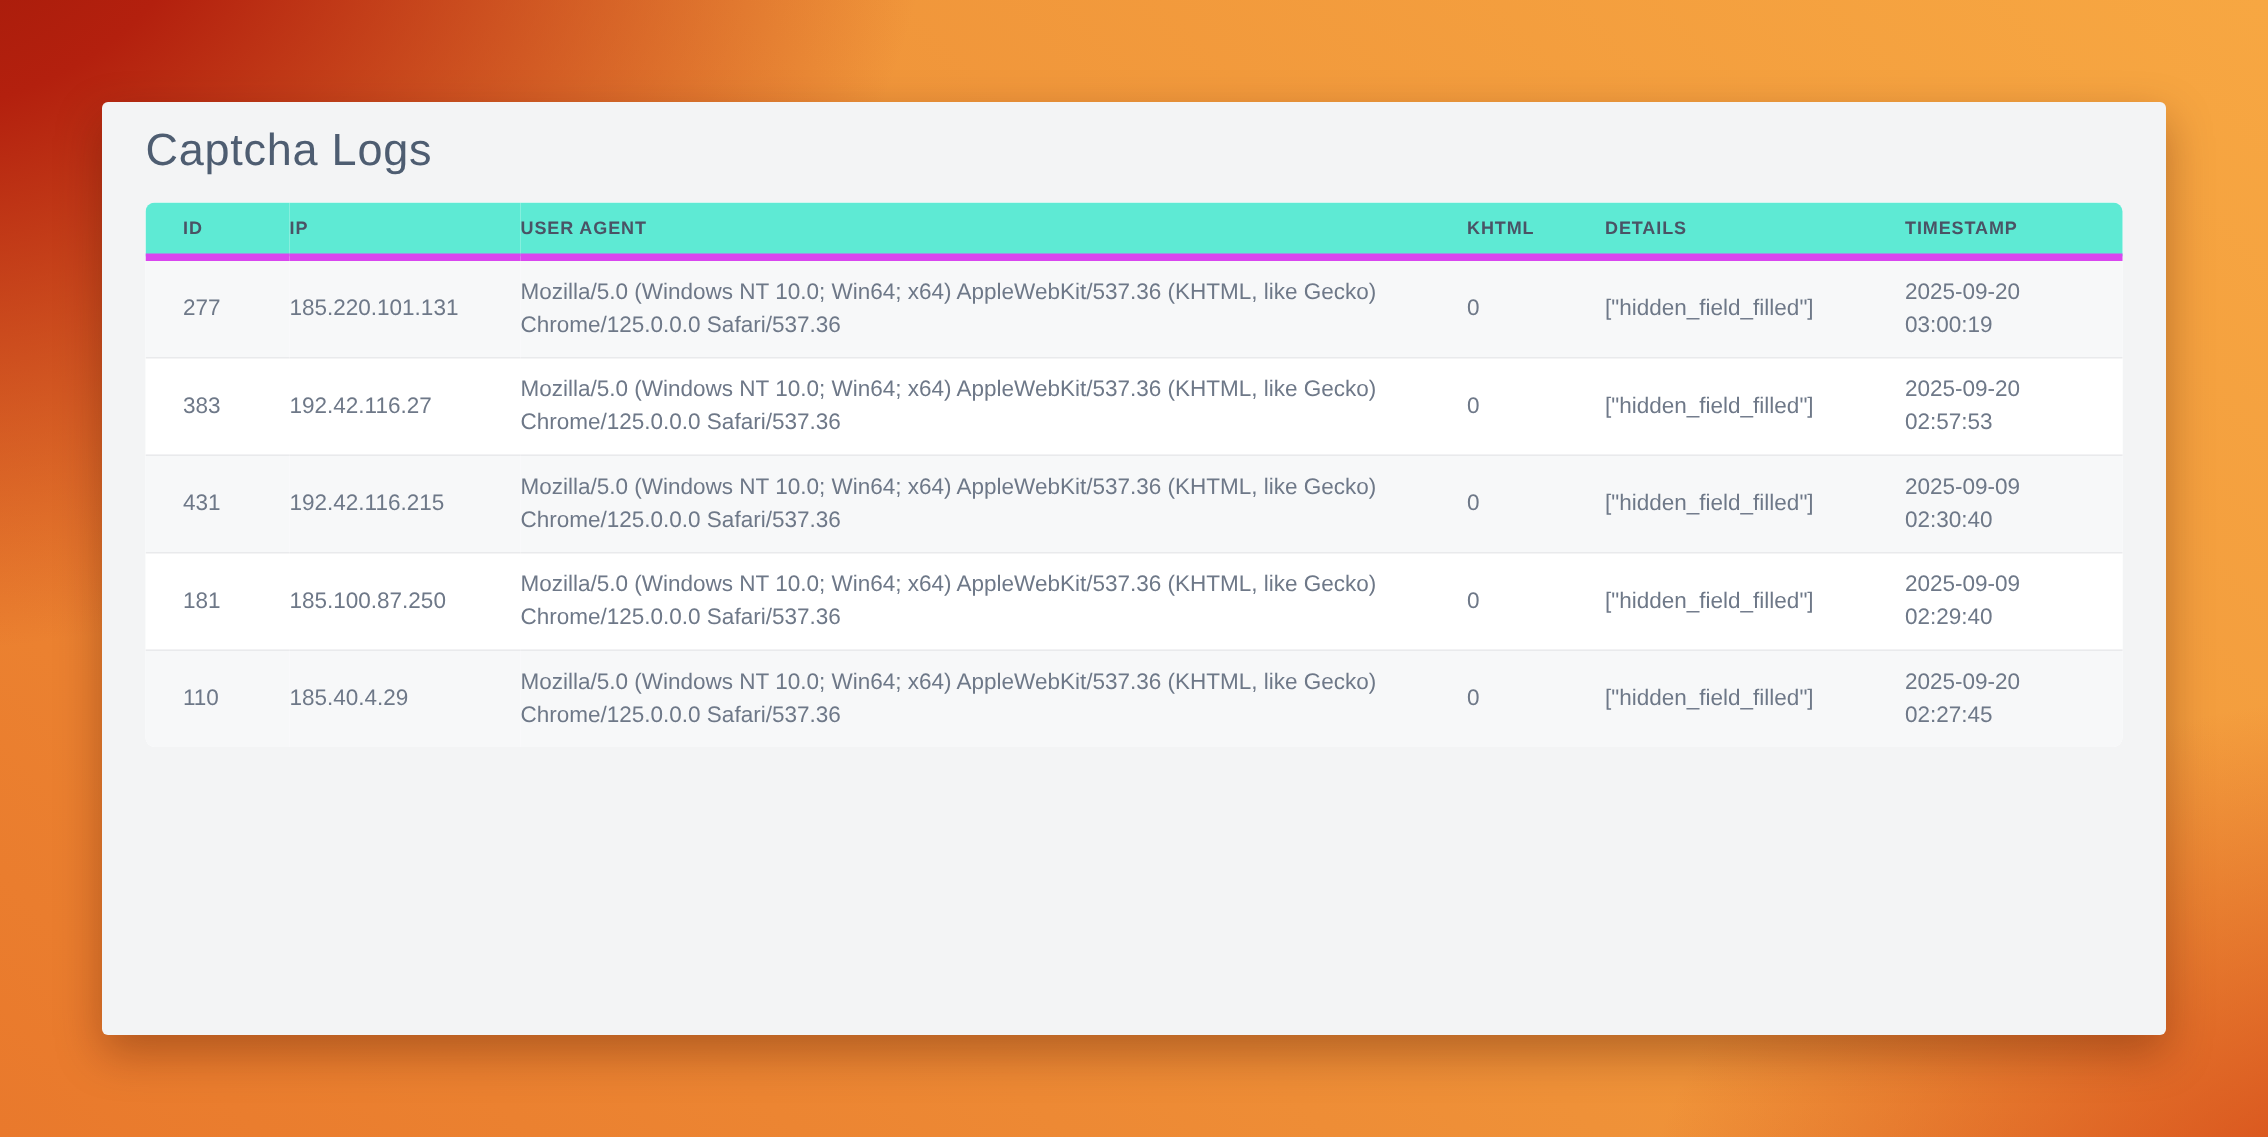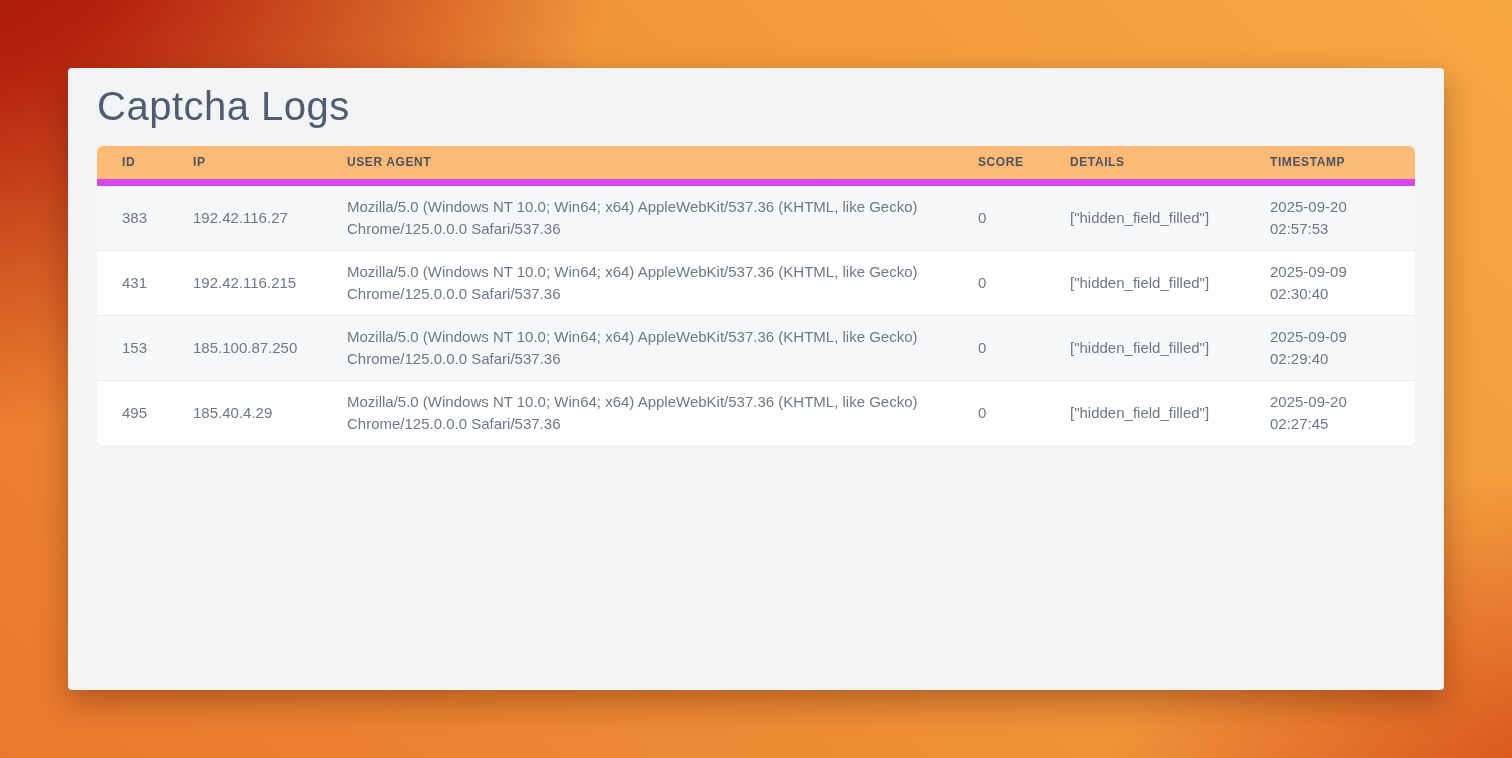--- a/index.html
+++ b/index.html
@@ -26,21 +26,21 @@
     width: 1376px;
     height: 622px;
     background: #f3f4f5;
     border-radius: 4px;
     box-shadow: 0 12px 30px rgba(70, 15, 0, 0.35);
     overflow: hidden;
   }
 
   .card-title {
     margin: 16px 0 0 29px;
-    font-size: 40px;
+    font-size: 30px;
     font-weight: 500;
     letter-spacing: 0.5px;
     color: #4e5d71;
   }
 
   .table-wrap {
     margin: 17px 29px 0 29px;
     background: #ffffff;
     border-radius: 6px;
     overflow: hidden;
@@ -60,22 +60,22 @@
   col.c-timestamp { width: 147px; }
 
   thead th {
     height: 36px;
     text-align: left;
     vertical-align: middle;
     font-size: 12px;
     font-weight: 700;
     letter-spacing: 0.6px;
     color: #4a5365;
-    background: #fdba74;
-    border-bottom: 7px solid #d946ef;
+    background: #5eead4;
+    border-bottom: 5px solid #d946ef;
     padding: 0 16px 0 0;
     white-space: nowrap;
   }
 
   thead th:first-child { padding-left: 25px; }
 
   tbody td {
     height: 64px;
     vertical-align: middle;
     text-align: left;
@@ -107,52 +107,60 @@
           <col class="c-ua">
         <col class="c-score">
           <col class="c-details">
           <col class="c-timestamp">
       </colgroup>
       <thead>
         <tr>
           <th>ID</th>
           <th>IP</th>
           <th>USER AGENT</th>
-          <th>SCORE</th>
+          <th>KHTML</th>
           <th>DETAILS</th>
           <th>TIMESTAMP</th>
         </tr>
       </thead>
       <tbody id="log-rows">
+          <tr>
+            <td>277</td>
+            <td>185.220.101.131</td>
+            <td>Mozilla/5.0 (Windows NT 10.0; Win64; x64) AppleWebKit/537.36 (KHTML, like Gecko) Chrome/125.0.0.0 Safari/537.36</td>
+            <td>0</td>
+            <td>["hidden_field_filled"]</td>
+            <td>2025-09-20 03:00:19</td>
+          </tr>
           <tr>
             <td>383</td>
             <td>192.42.116.27</td>
             <td>Mozilla/5.0 (Windows NT 10.0; Win64; x64) AppleWebKit/537.36 (KHTML, like Gecko) Chrome/125.0.0.0 Safari/537.36</td>
             <td>0</td>
             <td>["hidden_field_filled"]</td>
             <td>2025-09-20 02:57:53</td>
           </tr>
           <tr>
             <td>431</td>
             <td>192.42.116.215</td>
             <td>Mozilla/5.0 (Windows NT 10.0; Win64; x64) AppleWebKit/537.36 (KHTML, like Gecko) Chrome/125.0.0.0 Safari/537.36</td>
             <td>0</td>
             <td>["hidden_field_filled"]</td>
             <td>2025-09-09 02:30:40</td>
           </tr>
           <tr>
-            <td>153</td>
+            <td>181</td>
             <td>185.100.87.250</td>
             <td>Mozilla/5.0 (Windows NT 10.0; Win64; x64) AppleWebKit/537.36 (KHTML, like Gecko) Chrome/125.0.0.0 Safari/537.36</td>
             <td>0</td>
             <td>["hidden_field_filled"]</td>
             <td>2025-09-09 02:29:40</td>
           </tr>
           <tr>
-            <td>495</td>
+            <td>110</td>
             <td>185.40.4.29</td>
             <td>Mozilla/5.0 (Windows NT 10.0; Win64; x64) AppleWebKit/537.36 (KHTML, like Gecko) Chrome/125.0.0.0 Safari/537.36</td>
             <td>0</td>
             <td>["hidden_field_filled"]</td>
             <td>2025-09-20 02:27:45</td>
           </tr>
         </tbody>
     </table>
   </div>
 </div>

